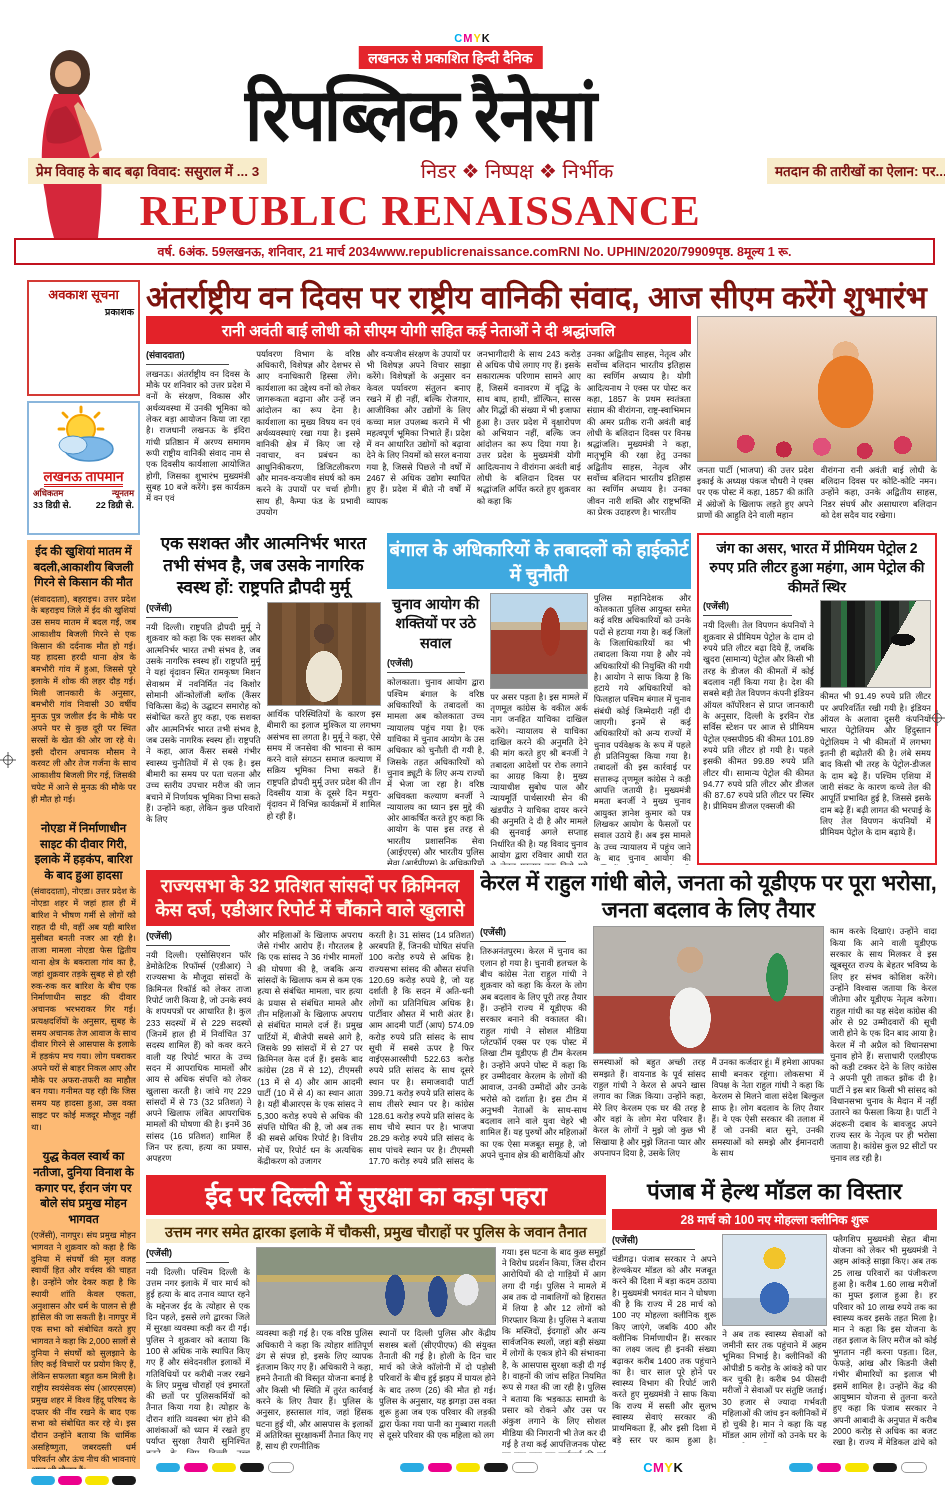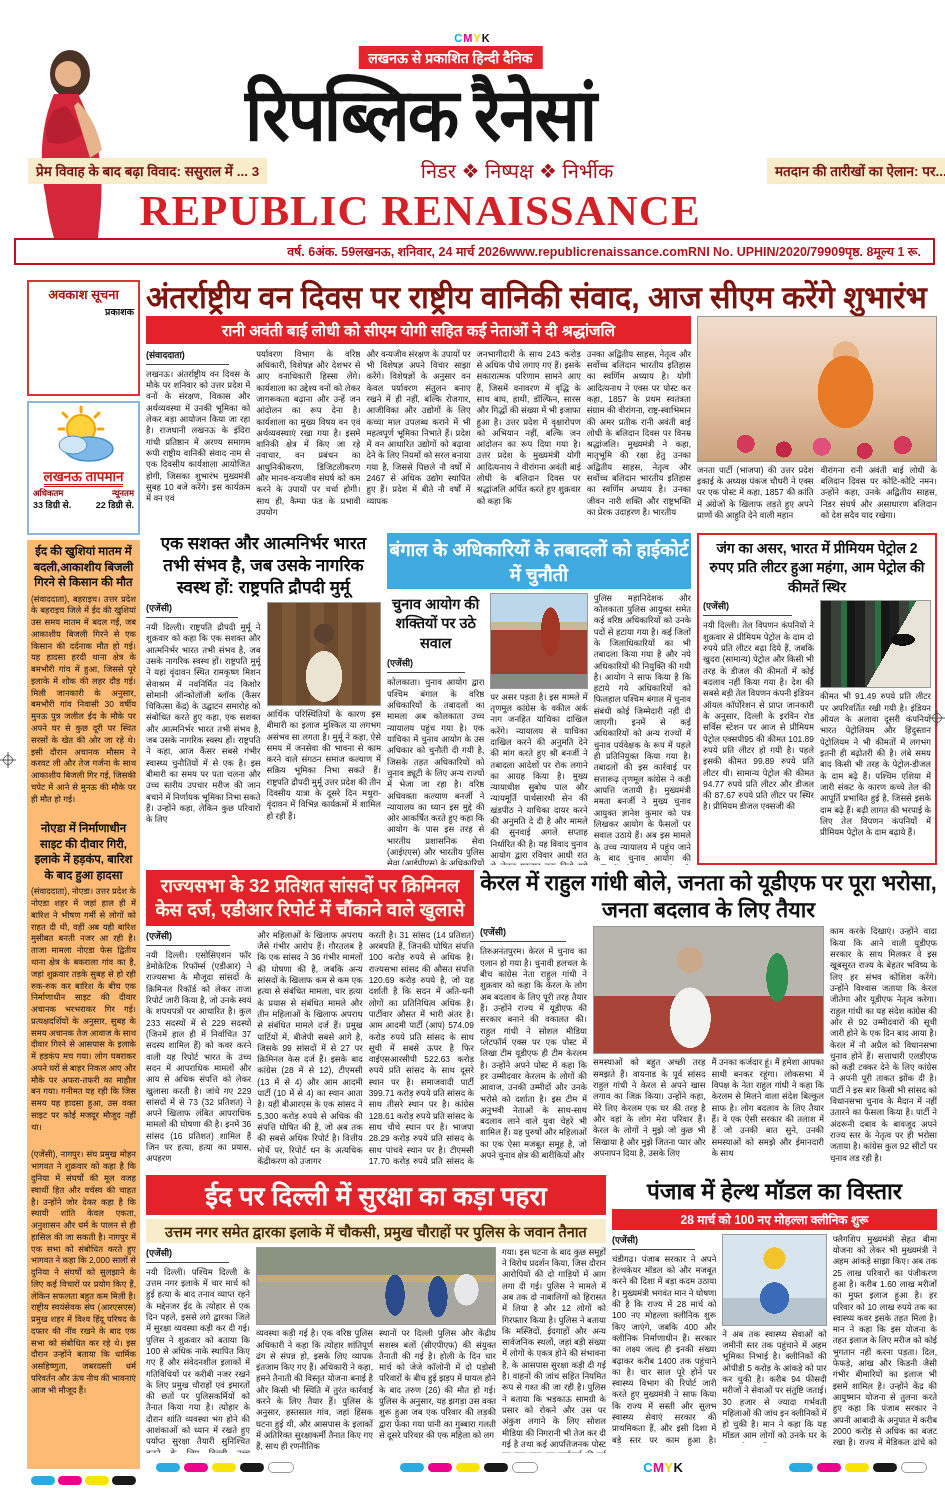--- a/index.html
+++ b/index.html
@@ -13,21 +13,21 @@
               font-weight:bold;font-size:14px;padding:2px 10px;white-space:nowrap;}
   .masthead{position:absolute;top:62px;left:40px;width:760px;text-align:center;font-weight:900;
             font-size:67px;letter-spacing:-2px;color:#141414;transform:scaleY(1.08);transform-origin:top;}
   .model{position:absolute;top:42px;right:2px;width:128px;height:196px;background:#fff;}
   .tagrow{position:absolute;top:157px;left:28px;width:938px;display:flex;align-items:center;gap:8px;}
   .tagbox{background:#f8ecca;color:#7a1010;font-weight:bold;font-size:13.5px;padding:4px 8px;white-space:nowrap;}
   .motto{flex:1;text-align:center;color:#a5151c;font-weight:400;font-size:20px;white-space:nowrap;}
   .engmast{position:absolute;top:186px;left:100px;width:640px;text-align:center;color:#d42027;
            font-family:"Liberation Serif","DejaVu Serif",serif;font-weight:bold;font-size:43px;letter-spacing:1px;}
   .infobar{position:absolute;top:238px;left:14px;right:10px;border:2px solid #c1121f;display:flex;
-           align-items:center;justify-content:flex-end;padding:3px 12px;color:#b3131d;font-weight:bold;font-size:12.5px;}
+           align-items:center;justify-content:center;padding:3px 12px;color:#b3131d;font-weight:bold;font-size:12.5px;}
   
   .content{position:absolute;top:280px;left:14px;right:8px;bottom:6px;display:flex;gap:6px;padding-left:13px;}
   .leftrail{width:113px;flex:none;display:flex;flex-direction:column;gap:5px;}
   .main{flex:1;display:flex;flex-direction:column;gap:5px;min-width:0;}
   
   .notice{border:2px solid #d43a35;padding:3px 4px;height:106px;overflow:hidden;}
   .notice-title{color:#b01510;font-weight:bold;font-size:13px;text-align:center;margin-bottom:2px;}
   .notice-body{font-size:8.8px;line-height:1.45;text-align:justify;}
   .notice-sign{font-size:9.5px;font-weight:bold;text-align:right;}
   .weather{border:2px solid #8ab6dc;height:128px;overflow:hidden;text-align:center;padding-top:2px;}
@@ -130,21 +130,21 @@
     </div>
     <div class="tagrow">
       <div class="tagbox">प्रेम विवाह के बाद बढ़ा विवाद: ससुराल में ...  3</div>
       <div class="motto">निडर ❖ निष्पक्ष ❖ निर्भीक</div>
       <div class="tagbox">मतदान की तारीखों का ऐलान: पर...  4</div>
     </div>
     <div class="engmast">REPUBLIC RENAISSANCE</div>
     <div class="infobar">
       <span>वर्ष. 6</span>
       <span>अंक. 59</span>
-      <span>लखनऊ, शनिवार, 24 मार्च 2026</span>
+      <span>लखनऊ, शनिवार, 21 मार्च 2034</span>
       <span>www.republicrenaissance.com</span>
       <span>RNI No. UPHIN/2020/79909</span>
       <span>पृष्ठ. 8</span>
       <span>मूल्य 1 रू.</span>
     </div>
   </div>
 
   <div class="content">
 
     <div class="leftrail">
@@ -178,20 +178,21 @@
       <div class="yellowcol">
         <div class="side-art">
           <div class="sh">ईद की खुशियां मातम में बदली,आकाशीय बिजली गिरने से किसान की मौत</div>
           <div class="sb">(संवाददाता), बहराइच। उत्तर प्रदेश के बहराइच जिले में ईद की खुशियां उस समय मातम में बदल गईं, जब आकाशीय बिजली गिरने से एक किसान की दर्दनाक मौत हो गई। यह हादसा हरदी थाना क्षेत्र के बमभौरी गांव में हुआ, जिससे पूरे इलाके में शोक की लहर दौड़ गई। मिली जानकारी के अनुसार, बमभौरी गांव निवासी 30 वर्षीय मुनऊ पुत्र जलील ईद के मौके पर अपने घर से कुछ दूरी पर स्थित सरसों के खेत की ओर जा रहे थे। इसी दौरान अचानक मौसम ने करवट ली और तेज गर्जना के साथ आकाशीय बिजली गिर गई, जिसकी चपेट में आने से मुनऊ की मौके पर ही मौत हो गई।</div>
         </div>
         <div class="side-art">
           <div class="sh">नोएडा में निर्माणाधीन साइट की दीवार गिरी, इलाके में हड़कंप, बारिश के बाद हुआ हादसा</div>
           <div class="sb">(संवाददाता), नोएडा। उत्तर प्रदेश के नोएडा शहर में जहां हाल ही में बारिश ने भीषण गर्मी से लोगों को राहत दी थी, वहीं अब यही बारिश मुसीबत बनती नजर आ रही है। ताजा मामला नोएडा फेस द्वितीय थाना क्षेत्र के बकराला गांव का है, जहां शुक्रवार तड़के सुबह से हो रही रुक-रुक कर बारिश के बीच एक निर्माणाधीन साइट की दीवार अचानक भरभराकर गिर गई। प्रत्यक्षदर्शियों के अनुसार, सुबह के समय अचानक तेज आवाज के साथ दीवार गिरने से आसपास के इलाके में हड़कंप मच गया। लोग घबराकर अपने घरों से बाहर निकल आए और मौके पर अफरा-तफरी का माहौल बन गया। गनीमत यह रही कि जिस समय यह हादसा हुआ, उस वक्त साइट पर कोई मजदूर मौजूद नहीं था।</div>
         </div>
         <div class="side-art">
+          <div class="sh">युद्ध केवल स्वार्थ का नतीजा, दुनिया विनाश के कगार पर, ईरान जंग पर बोले संघ प्रमुख मोहन भागवत</div>
           <div class="sb">(एजेंसी), नागपुर। संघ प्रमुख मोहन भागवत ने शुक्रवार को कहा है कि दुनिया में संघर्षों की मूल वजह स्वार्थी हित और वर्चस्व की चाहत है। उन्होंने जोर देकर कहा है कि स्थायी शांति केवल एकता, अनुशासन और धर्म के पालन से ही हासिल की जा सकती है। नागपुर में एक सभा को संबोधित करते हुए भागवत ने कहा कि 2,000 सालों से दुनिया ने संघर्षों को सुलझाने के लिए कई विचारों पर प्रयोग किए हैं, लेकिन सफलता बहुत कम मिली है। राष्ट्रीय स्वयंसेवक संघ (आरएसएस) प्रमुख शहर में विश्व हिंदू परिषद के दफ्तर की नींव रखने के बाद एक सभा को संबोधित कर रहे थे। इस दौरान उन्होंने बताया कि धार्मिक असहिष्णुता, जबरदस्ती धर्म परिवर्तन और ऊंच नीच की भावनाएं आज भी मौजूद हैं।</div>
         </div>
       </div>
       <div class="rail-pills">
         <span class="pill p-c"></span>
         <span class="pill p-m"></span>
         <span class="pill p-y"></span>
         <span class="pill p-k"></span>
       </div>
     </div>

